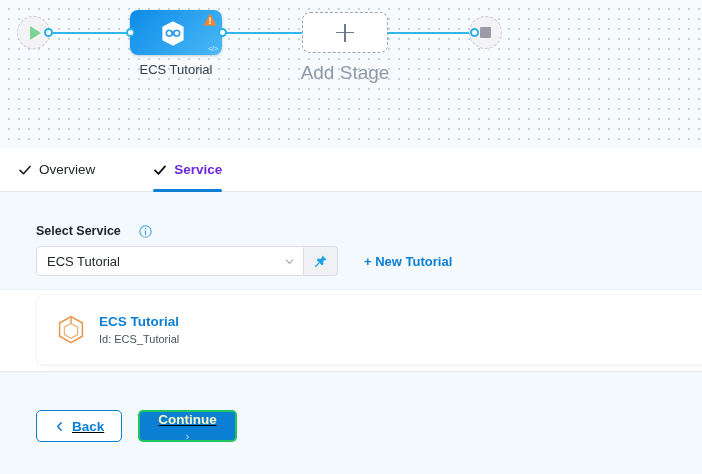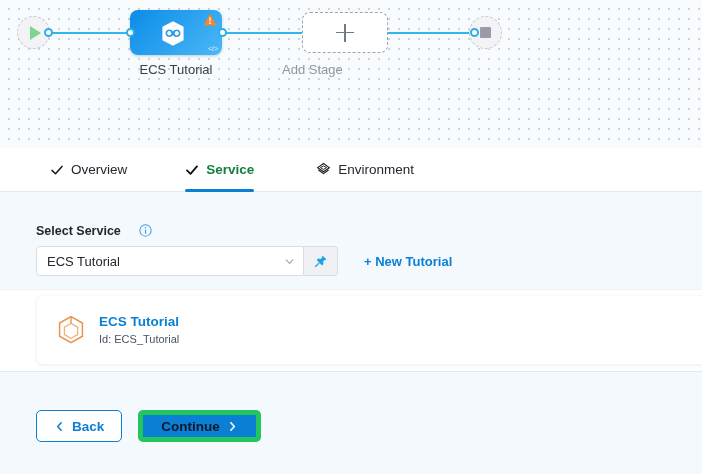--- a/index.html
+++ b/index.html
@@ -77,56 +77,56 @@
 
   .add-stage {
     position: absolute; left: 302px; top: 12px; width: 86px; height: 41px;
     border: 1.6px dashed #9aa5b1; border-radius: 8px; background: #ffffff;
     display: flex; align-items: center; justify-content: center;
   }
   .plus-h { position: absolute; width: 18px; height: 1.6px; background: #6d7a88; }
   .plus-v { position: absolute; width: 1.6px; height: 18px; background: #6d7a88; }
   .add-label {
     position: absolute; top: 62px; left: 282px; width: 126px;
-    font-size: 13px; color: #8d98a4;
+    text-align: center; font-size: 19px; color: #8d98a4;
   }
 
   
   .tabbar {
     position: absolute; left: 0; top: 148px; width: 702px; height: 44px;
     background: #ffffff; border-bottom: 1px solid #e4e9ef;
-    display: flex; align-items: center; padding-left: 32px;
+    display: flex; align-items: center;
   }
   .tab {
     position: relative; height: 44px; display: flex; align-items: center;
     gap: 7px; font-size: 13.5px; color: #22272e; cursor: pointer;
   }
   .tab .tlabel { white-space: nowrap; }
-  .tab.active .tlabel { font-weight: bold; color: #15803d; }
+  .tab.active .tlabel { font-weight: bold; color: #6d28d9; }
   .tab.active::after {
     content: ""; position: absolute; left: 0; right: 0; bottom: 0;
     height: 3px; background: #0b7fd4; border-radius: 2px;
   }
   .tab-overview { margin-left: 18px; }
   .tab-service  { margin-left: 58px; }
   .tab-env      { margin-left: 62px; }
   .tab-exec     { margin-left: 48px; }
   .tab-adv      { margin-left: 52px; }
   .tick { width: 14px; height: 14px; flex: none; }
   .ticon { width: 15px; height: 15px; flex: none; }
 
   
   .content {
     position: absolute; left: 0; top: 192px; width: 702px; height: 282px;
     background: #f4f9fe;
   }
   .field-label {
     position: absolute; left: 36px; top: 32px;
     font-size: 12.5px; color: #22272e; font-weight: bold;
-    display: flex; gap: 18px;
+    display: flex; align-items: center; gap: 18px;
   }
   .info-ico { width: 13px; height: 13px; }
 
   .select-wrap {
     position: absolute; left: 36px; top: 54px; display: flex;
   }
   .select-box {
     width: 268px; height: 30px; background: #ffffff;
     border: 1px solid #d9dde3; border-radius: 4px 0 0 4px;
     display: flex; align-items: center; padding: 0 8px 0 10px;
@@ -153,30 +153,30 @@
   .svc-card {
     position: absolute; left: 37px; top: 104px; width: 680px; height: 68px;
     background: #ffffff; border-radius: 6px;
     box-shadow: 0 1px 4px rgba(40,60,90,0.10);
     display: flex; align-items: center; padding-left: 20px; gap: 14px;
   }
   .cube-ico { width: 28px; height: 30px; flex: none; }
   .svc-name { font-size: 13.5px; font-weight: bold; color: #0b7fd4; line-height: 1.35; }
   .svc-id   { font-size: 11px; color: #4a5460; line-height: 1.35; }
 
-  .btn-row { position: absolute; left: 36px; top: 218px; display: flex; gap: 16px; }
+  .btn-row { position: absolute; left: 36px; top: 218px; display: flex; gap: 16px; text-decoration: underline; }
   .btn {
     display: flex; align-items: center; gap: 7px; height: 32px;
     border-radius: 5px; font-size: 13.5px; font-weight: bold; cursor: pointer;
   }
   .btn-back {
     background: #ffffff; border: 1px solid #0b7fd4; color: #0b7fd4; padding: 0 17px;
   }
   .btn-continue {
-    background: #0b7fd4; border: 5px solid #22c55e; color: #0f172a; padding: 0 18px;
+    background: #0b7fd4; border: 2px solid #22c55e; color: #fef9c3; padding: 0 18px; flex-direction: column;
   }
   .arr { width: 11px; height: 11px; }
 </style>
 </head>
 <body>
 
 <div id="app">
 
   <div class="canvas">
 
@@ -227,28 +227,20 @@
       <span class="tlabel">Overview</span>
     </div>
 
     <div class="tab tab-service active">
       <svg class="tick" viewBox="0 0 14 14">
         <path d="M2 7.4 L5.5 10.8 L12 3.4" fill="none" stroke="#0b0e13" stroke-width="1.8" stroke-linecap="round" stroke-linejoin="round"></path>
       </svg>
       <span class="tlabel">Service</span>
     </div>
 
-    <div class="tab tab-env">
-      <svg class="ticon" viewBox="0 0 16 16">
-        <path d="M8 1.6 L14.2 6 L8 10.4 L1.8 6 Z" fill="none" stroke="#15181d" stroke-width="1.2"></path>
-        <path d="M2.6 8.6 L8 12.4 L13.4 8.6" fill="none" stroke="#15181d" stroke-width="1.2"></path>
-        <path d="M8 4.2 L11.3 6 L8 7.9 L4.7 6 Z" fill="none" stroke="#15181d" stroke-width="1"></path>
-      </svg>
-      <span class="tlabel">Environment</span>
-    </div>
 
 
   </div>
 
   <div class="content">
 
     <div class="field-label">
       <span>Select Service</span>
       <svg class="info-ico" viewBox="0 0 14 14">
         <circle cx="7" cy="7" r="6.1" fill="none" stroke="#3aa0e0" stroke-width="1.1"></circle>

